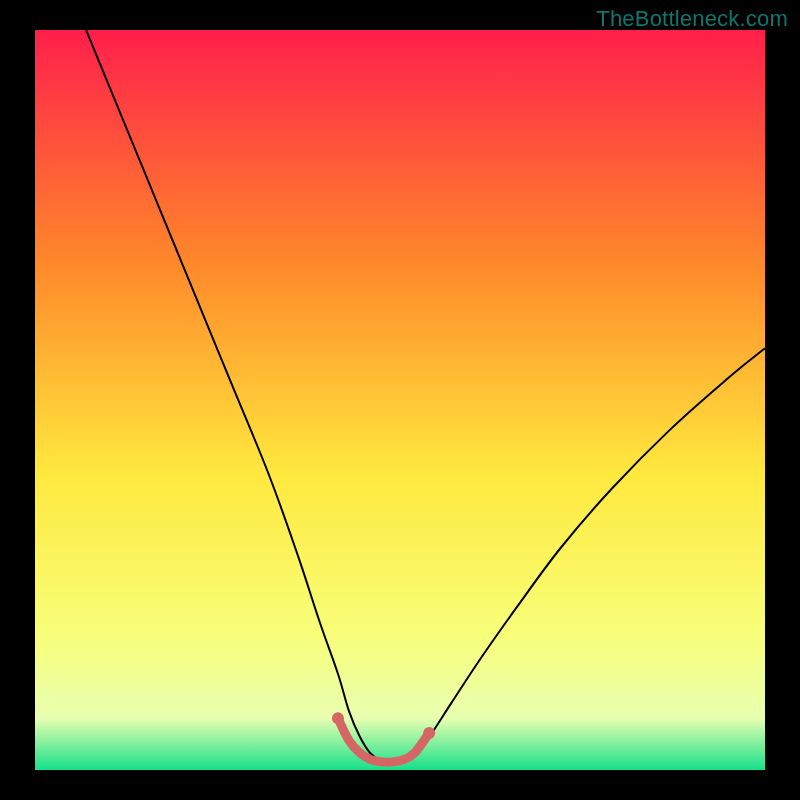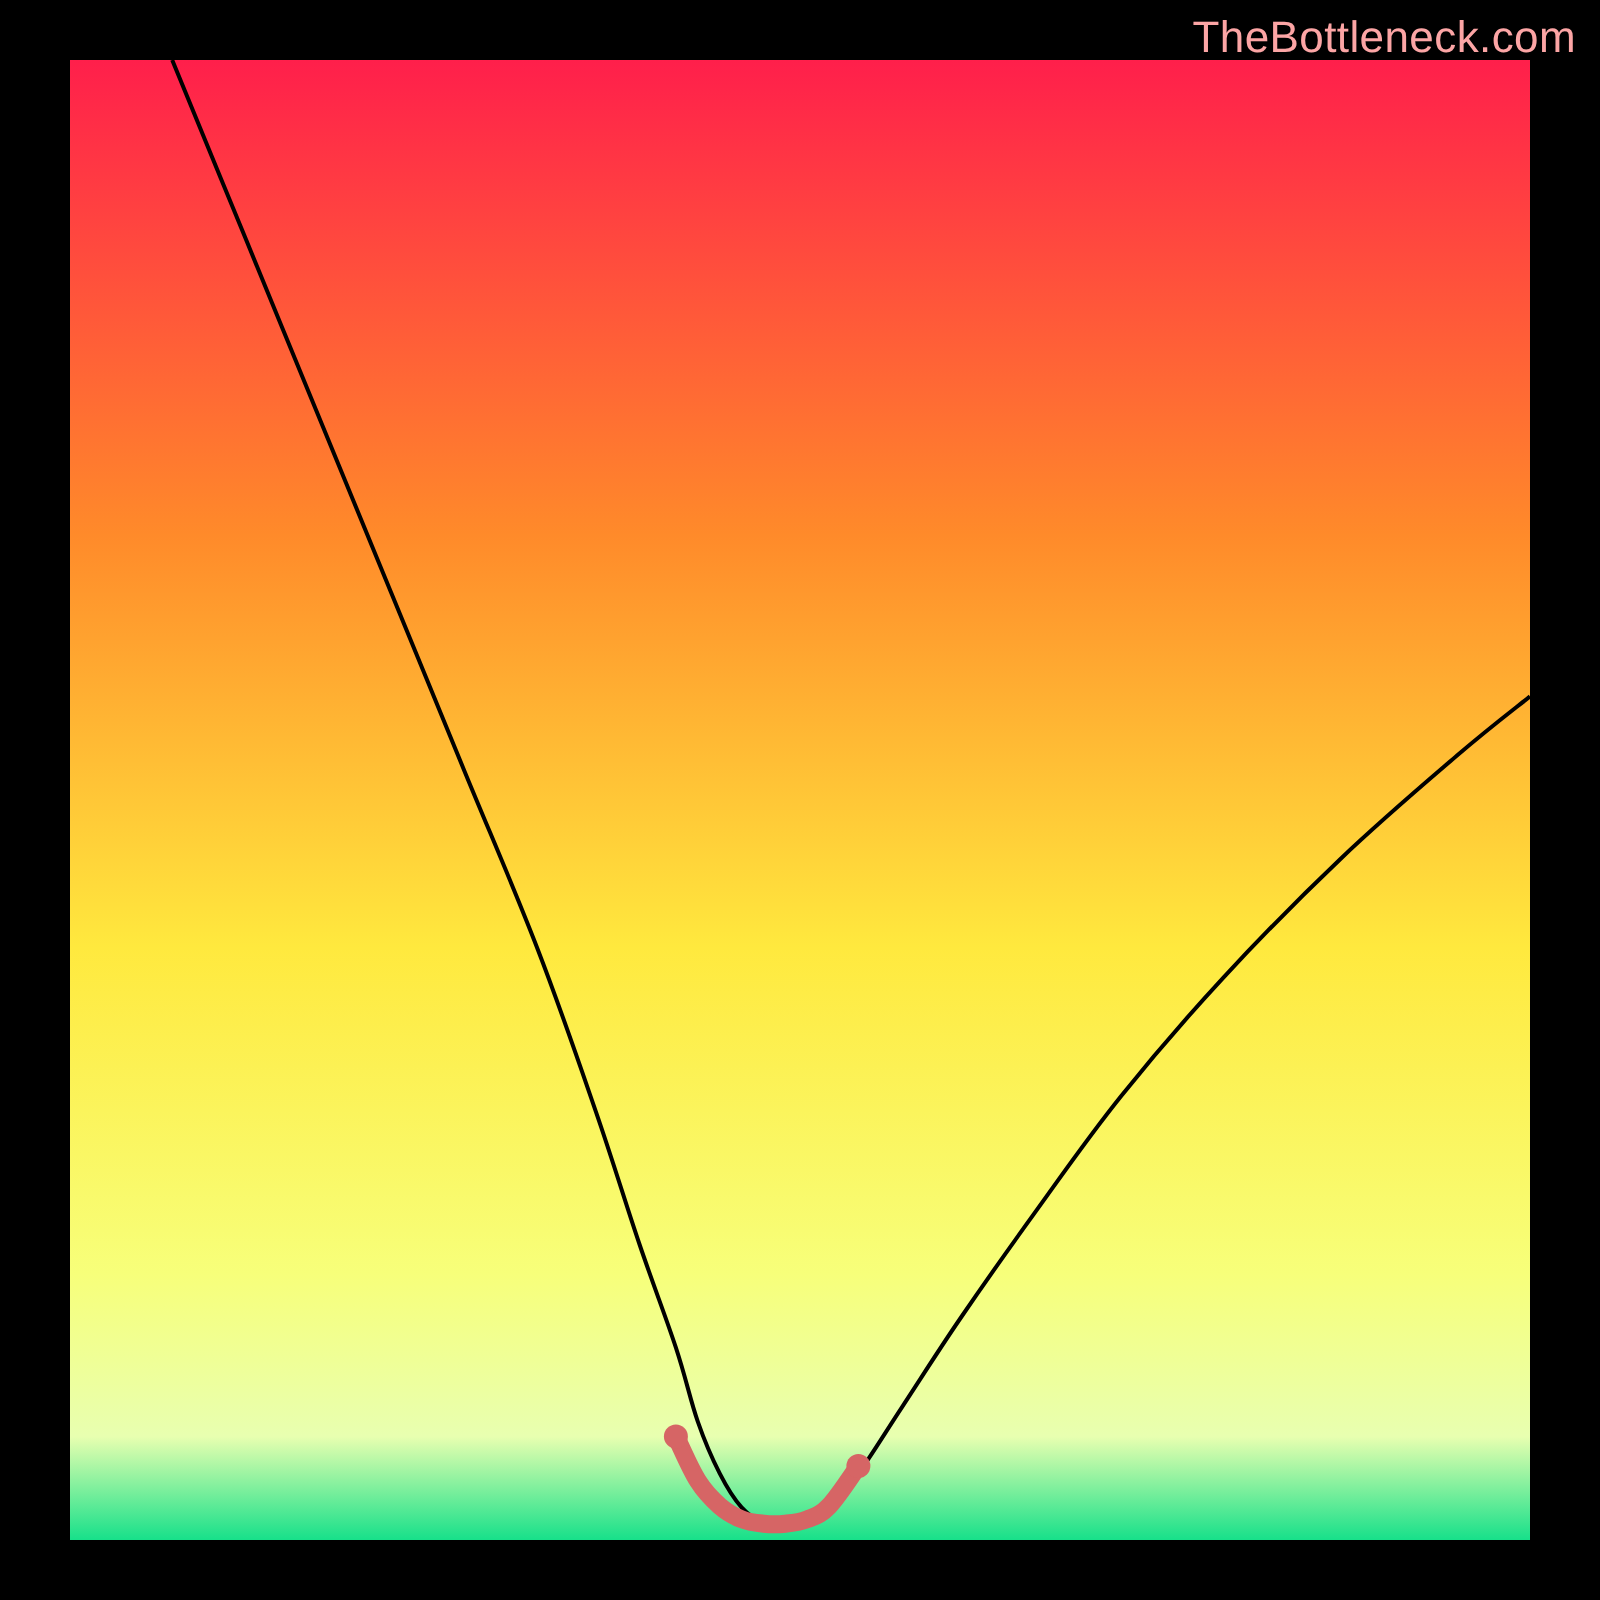--- a/index.html
+++ b/index.html
@@ -26,21 +26,21 @@
     width: 730px;
     height: 740px;
   }
   svg {
     display: block;
   }
   .watermark {
     position: absolute;
     top: 6px;
     right: 12px;
-    color: #fca5a5;
+    color: #0f766e;
     font-size: 22px;
     font-weight: 500;
     letter-spacing: 0.2px;
   }
 </style>
 </head>
 <body>
 
 <div class="frame">
 

